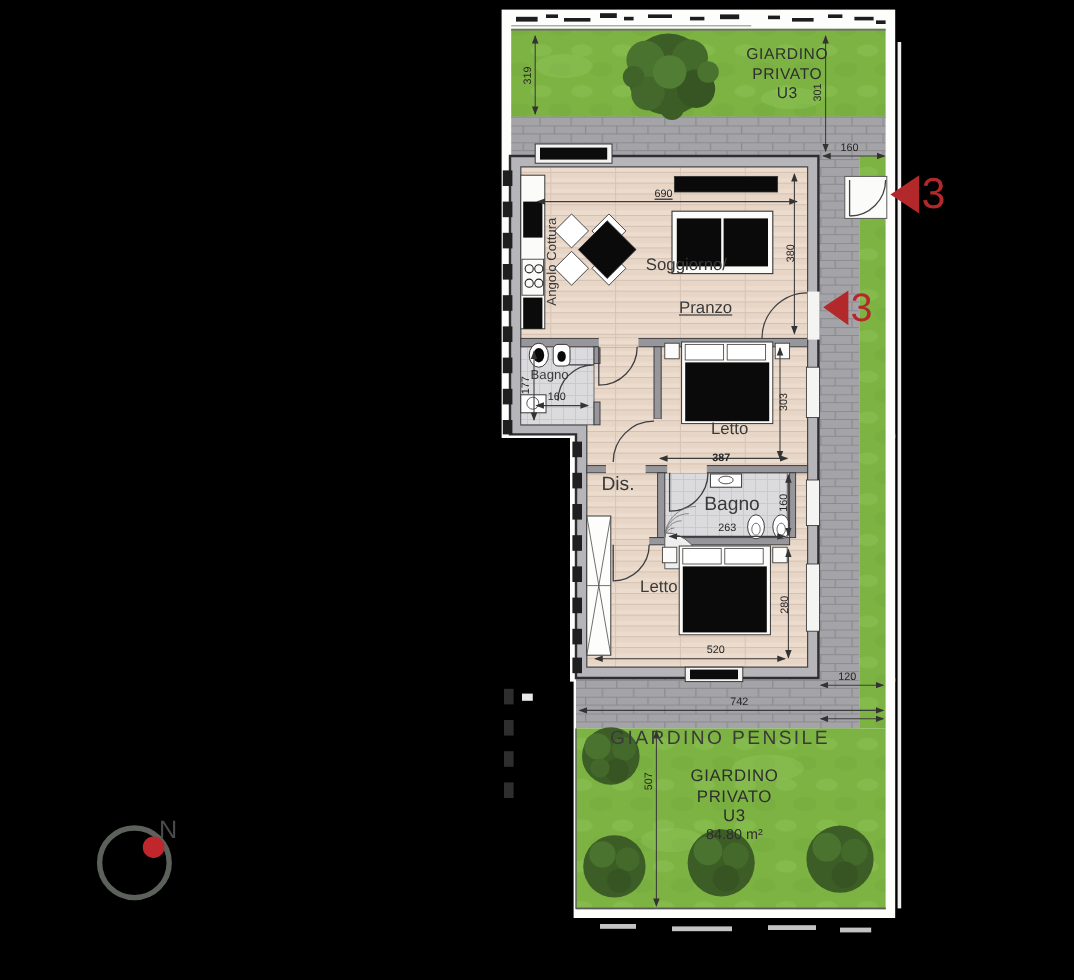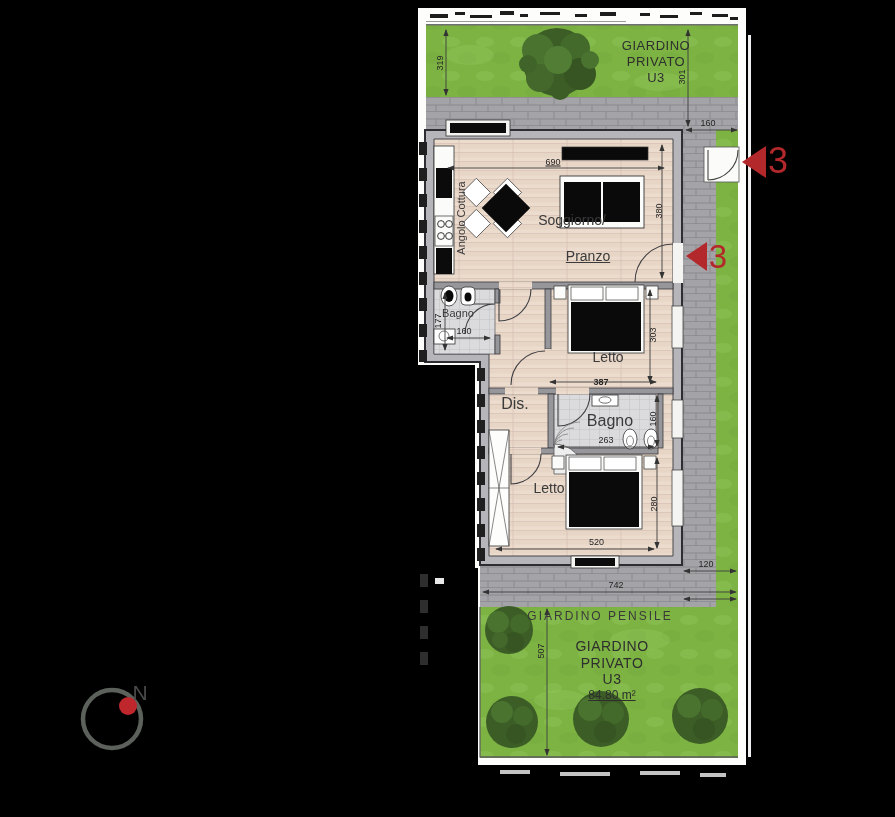--- a/index.html
+++ b/index.html
@@ -10,21 +10,21 @@
        font-family:"Liberation Sans",sans-serif;
        transform:translate(-50%,-50%);line-height:1;}
   .lbl.rot{transform:translate(-50%,-50%) rotate(-90deg);}
   .dim{font-size:9px;color:#262626;}
   .room{font-size:14px;color:#3a3a3a;}
   .room-sm{font-size:11px;color:#3a3a3a;}
   .room-md{font-size:16px;color:#3a3a3a;}
   .room-lg{font-size:14px;color:#3a3a3a;}
   .garden{font-size:13px;color:#2e2e2e;letter-spacing:.5px;}
   .garden-lg{font-size:14px;color:#2e2e2e;letter-spacing:.5px;}
-  .pensile{font-size:12px;color:#3a3a3a;letter-spacing:2px;}
+  .pensile{font-size:16px;color:#3a3a3a;letter-spacing:2px;}
   .area{font-size:12px;color:#2e2e2e;}
   .red3-a{font-size:36px;color:#b3282a;}
   .red3-b{font-size:33px;color:#b3282a;}
   .north{font-size:21px;color:#4a4a4a;}
 </style>
 </head>
 <body>
 
 <div id="stage">
 
@@ -371,18 +371,18 @@
 <span class="lbl dim" style="left:575px;top:542px;padding-left:43px;">520</span>
 <span class="lbl dim rot" style="left:654px;top:504px;">280</span>
 
 <span class="lbl dim" style="left:706px;top:564px;">120</span>
 <span class="lbl dim" style="left:616px;top:585px;">742</span>
 
 <span class="lbl pensile" style="left:600px;top:616px;">GIARDINO PENSILE</span>
 <span class="lbl garden-lg" style="left:612px;top:646px;">GIARDINO</span>
 <span class="lbl garden-lg" style="left:612px;top:663px;">PRIVATO</span>
 <span class="lbl garden-lg" style="left:612px;top:679px;">U3</span>
-<span class="lbl area" style="left:612px;top:695px;text-decoration:underline;">84.80 m²</span>
+<span class="lbl area" style="left:612px;top:695px;">84.80 m²</span>
 <span class="lbl dim rot" style="left:541px;top:651px;">507</span>
 
 <span class="lbl north" style="left:140px;top:692px;">N</span>
 
 </div>
 
 </body></html>

